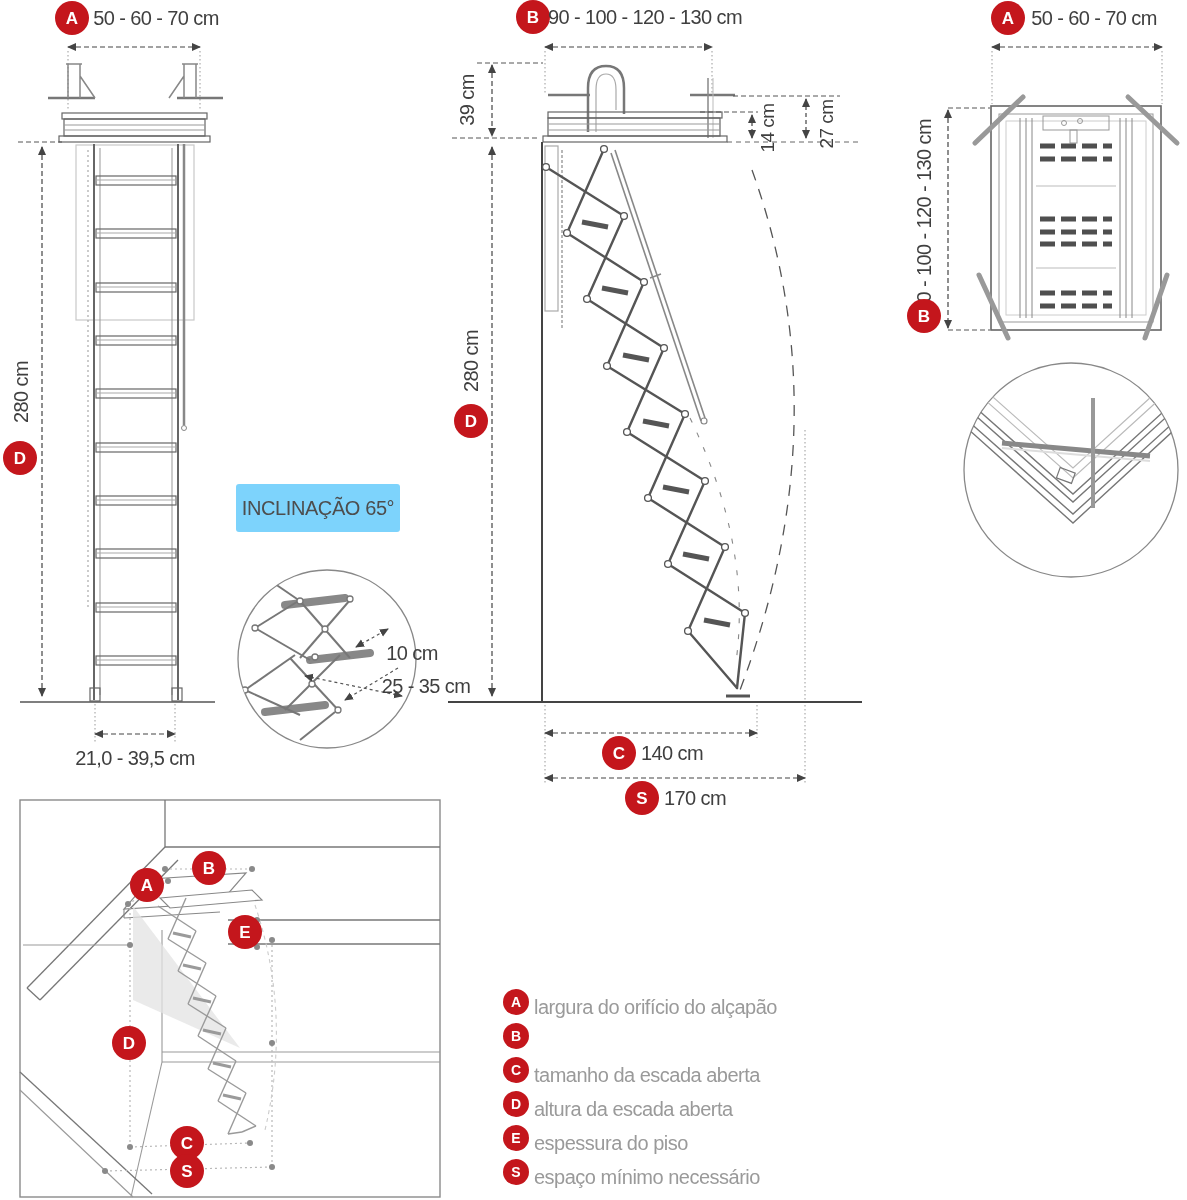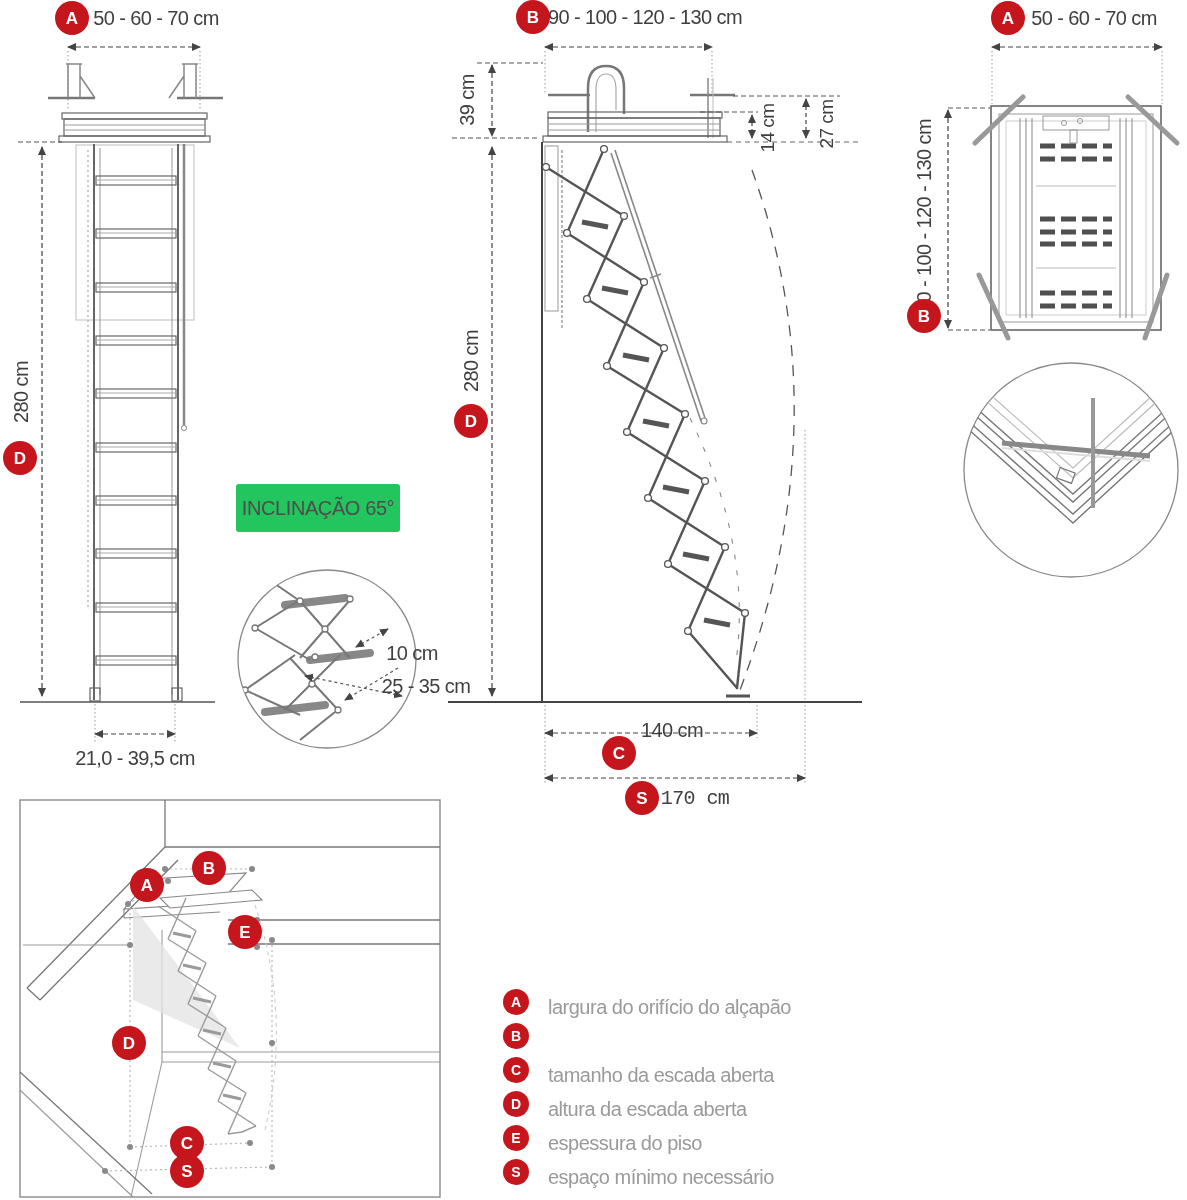--- a/index.html
+++ b/index.html
@@ -5,28 +5,28 @@
   html,body{margin:0;padding:0;background:#fff;}
   .stage{position:relative;width:1187px;height:1200px;background:#fff;overflow:hidden;
          font-family:"Liberation Sans","DejaVu Sans",sans-serif;}
   svg{position:absolute;left:0;top:0;}
   .lbl{position:absolute;white-space:nowrap;color:#3f3f3f;font-size:20px;letter-spacing:-0.6px;}
   .center{transform:translate(-50%,-50%);text-align:center;}
   .vert{transform:translate(-50%,-50%) rotate(-90deg);}
   .badge{position:absolute;width:34px;height:34px;border-radius:50%;
          color:#fff;font-weight:bold;font-size:17px;display:flex;align-items:center;justify-content:center;
          transform:translate(-50%,-50%);line-height:1;}
-  .inclin-box{position:absolute;left:236px;top:484px;width:164px;height:48px;background:#22c55e;
+  .inclin-box{position:absolute;left:236px;top:484px;width:164px;height:48px;background:#7dd3fc;
          border-radius:3px;display:flex;align-items:center;justify-content:center;
          color:#4d4d4d;font-size:20px;letter-spacing:-0.4px;}
   .legend{position:absolute;left:503px;top:989px;display:flex;flex-direction:column;gap:8px;}
   .legend-row{display:flex;align-items:center;height:26px;}
   .legend-badge{width:26px;height:26px;border-radius:50%;color:#fff;font-weight:bold;font-size:14px;
          display:flex;align-items:center;justify-content:center;flex:0 0 26px;line-height:1;}
-  .legend-label{margin-left:19px;color:#9a9a9a;font-size:20px;letter-spacing:-0.5px;position:relative;top:5px;white-space:nowrap;}
+  .legend-label{margin-left:5px;color:#9a9a9a;font-size:20px;letter-spacing:-0.5px;position:relative;top:5px;white-space:nowrap;}
 </style>
 </head>
 <body>
 
 <div class="stage">
 
 <svg width="1187" height="1200" viewBox="0 0 1187 1200">
   <defs>
     <marker id="ar" markerWidth="10" markerHeight="9" refX="8" refY="4" orient="auto-start-reverse" markerUnits="userSpaceOnUse">
       <path d="M0,0 L9,4 L0,8 z" fill="#444"></path>
@@ -405,25 +405,25 @@
 <div class="lbl vert" style="left:467px;top:100px;">39 cm</div>
 <div class="lbl vert" style="left:768px;top:128px;font-size:19px;">14 cm</div>
 <div class="lbl vert" style="left:827px;top:124px;font-size:19px;">27 cm</div>
 <div class="lbl vert" style="left:471px;top:361px;">280 cm</div>
 <div class="badge" style="left: 471px; top: 421px; background: rgb(196, 22, 28);">
       <span>D</span>
     </div>
 <div class="badge" style="left: 619px; top: 753px; background: rgb(196, 22, 28);">
       <span>C</span>
     </div>
-<div class="lbl center" style="left:672px;top:730px;">140 cm</div>
+<div class="lbl center" style="left:672px;top:753px;">140 cm</div>
 <div class="badge" style="left: 642px; top: 798px; background: rgb(196, 22, 28);">
       <span>S</span>
     </div>
-<div class="lbl center" style="left:695px;top:798px;font-family:Liberation Mono, monospace;">170 cm</div>
+<div class="lbl center" style="left:695px;top:798px;">170 cm</div>
 
 <div class="inclin-box">
       <span>INCLINAÇÃO 65°</span>
     </div>
 <div class="lbl center" style="left:412px;top:653px;">10 cm</div>
 <div class="lbl center" style="left:426px;top:686px;">25 - 35 cm</div>
 
 <div class="badge" style="left: 1008px; top: 18px; background: rgb(196, 22, 28);">
       <span>A</span>
     </div>

